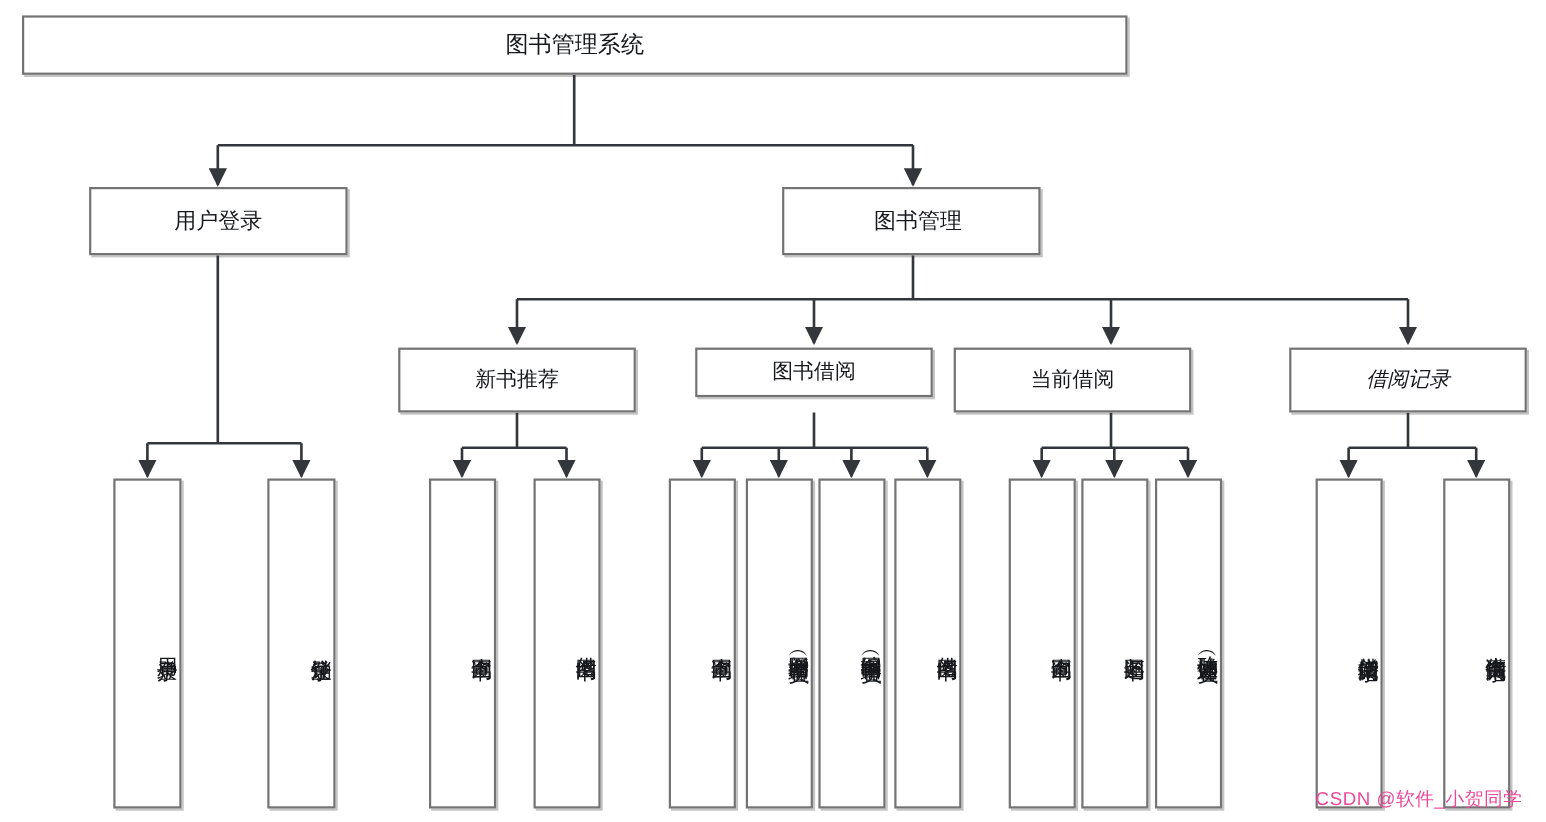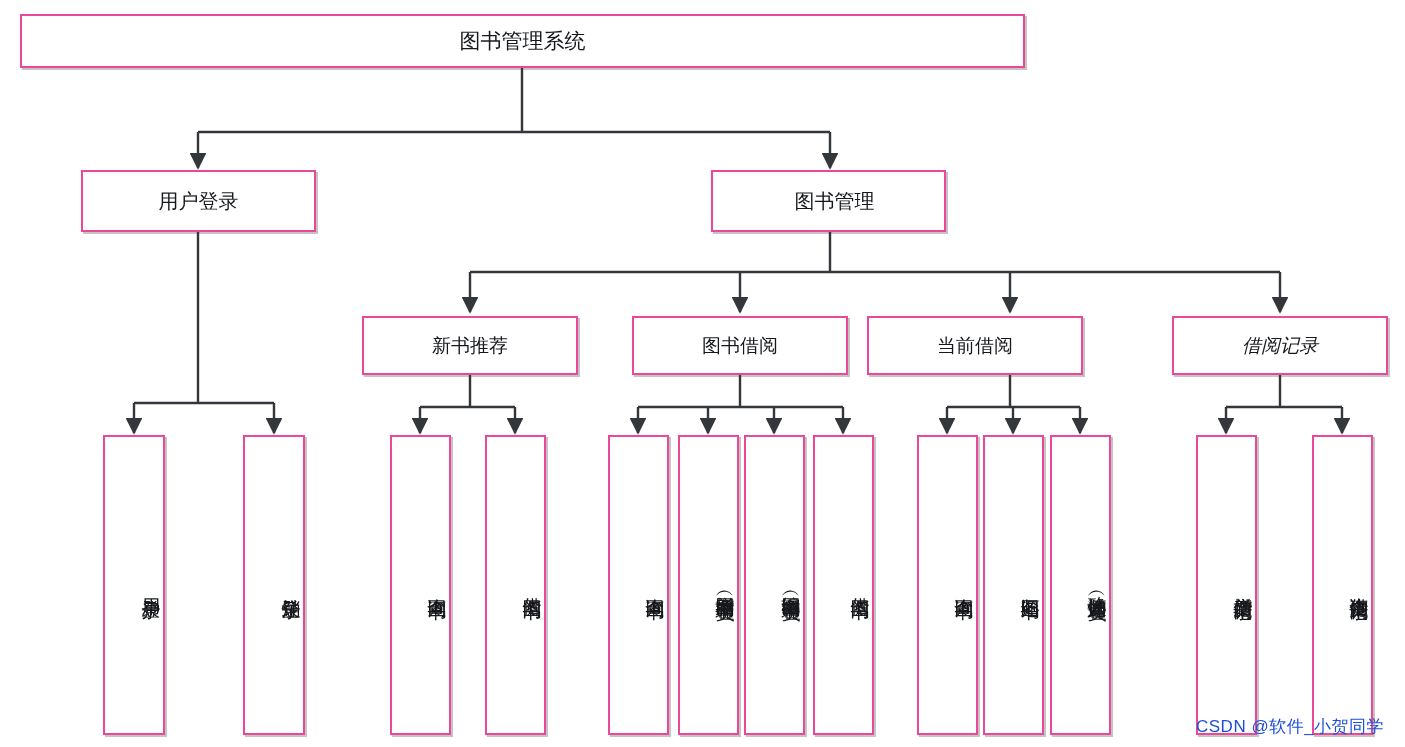--- a/index.html
+++ b/index.html
@@ -23,21 +23,21 @@
     left: 0;
     top: 0;
     width: 1405px;
     height: 747px;
     pointer-events: none;
   }
   .node {
     position: absolute;
     box-sizing: border-box;
     background: #ffffff;
-    border: 2px solid #ec4899;
+    border: 2px solid #737373;
     box-shadow: 2px 2px 0 rgba(60,60,60,0.30);
     display: flex;
     align-items: center;
     justify-content: center;
     text-align: center;
     color: #16181c;
     line-height: 1.25;
   }
   .node.root {
     font-size: 21px;
@@ -58,21 +58,21 @@
     justify-content: center;
   }
   .node.leaf .txt {
     writing-mode: vertical-rl;
     text-orientation: upright;
     display: block;
   }
   .watermark {
     position: absolute;
     font-size: 17px;
-    color: #1d4ed8;
+    color: #ec4899;
     white-space: nowrap;
     letter-spacing: 0.5px;
     pointer-events: none;
   }
 </style>
 </head>
 <body>
 
 <div id="canvas">
 
@@ -133,21 +133,21 @@
   <div class="node lvl2" style="left:81px; top:170px; width:235px; height:62px;">
     <span class="txt">用户登录</span>
   </div>
   <div class="node lvl2" style="left:711px; top:170px; width:235px; height:62px;padding-left:12px;">
     <span class="txt">图书管理</span>
   </div>
 
   <div class="node lvl3" style="left:362px; top:316px; width:216px; height:59px;">
     <span class="txt">新书推荐</span>
   </div>
-  <div class="node lvl3" style="left:632px; top:316px; width:216px; height:59px;">
+  <div class="node lvl3" style="left:632px; top:316px; width:216px; height:45px;">
     <span class="txt">图书借阅</span>
   </div>
   <div class="node lvl3" style="left:867px; top:316px; width:216px; height:59px;">
     <span class="txt">当前借阅</span>
   </div>
   <div class="node lvl3" style="left:1172px; top:316px; width:216px; height:59px;font-style:italic;">
     <span class="txt">借阅记录</span>
   </div>
 
   <div class="node leaf" style="left:103px; top:435px; width:62px; height:300px;">

